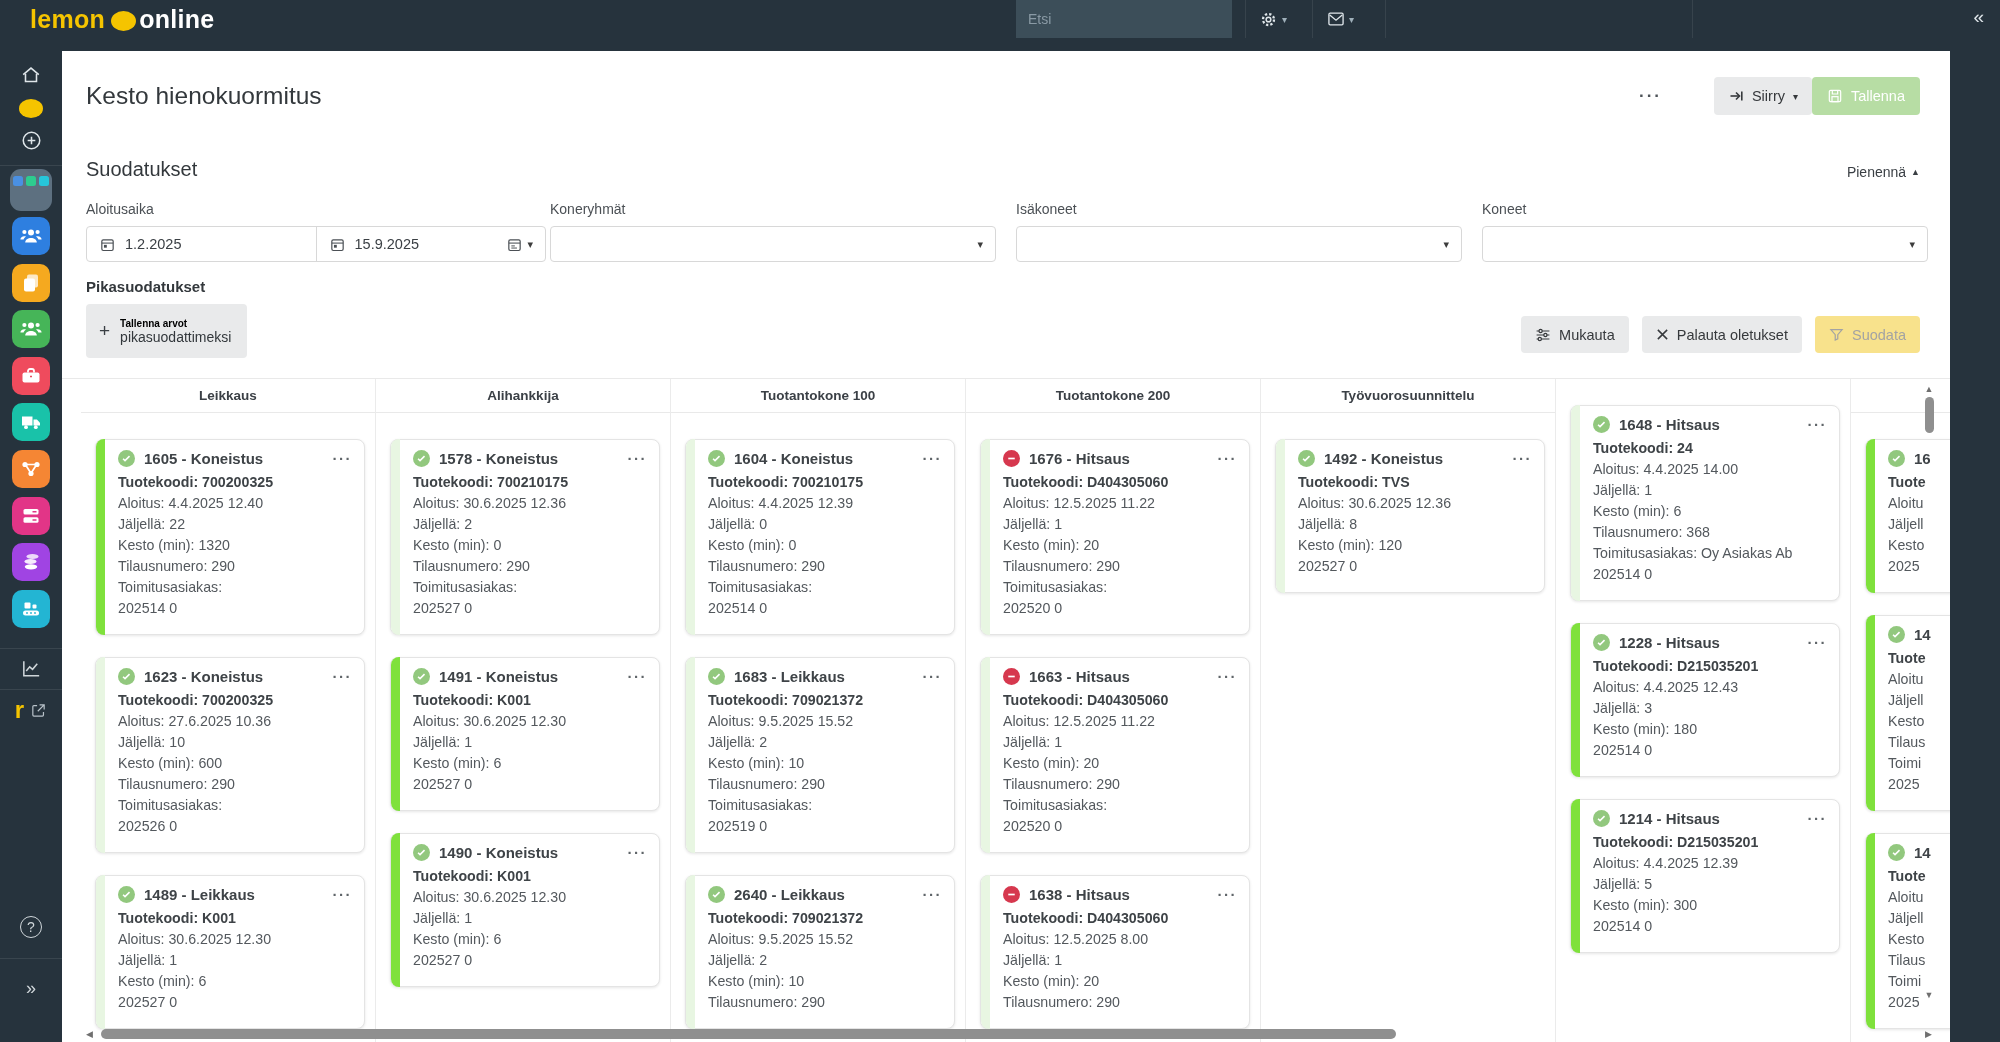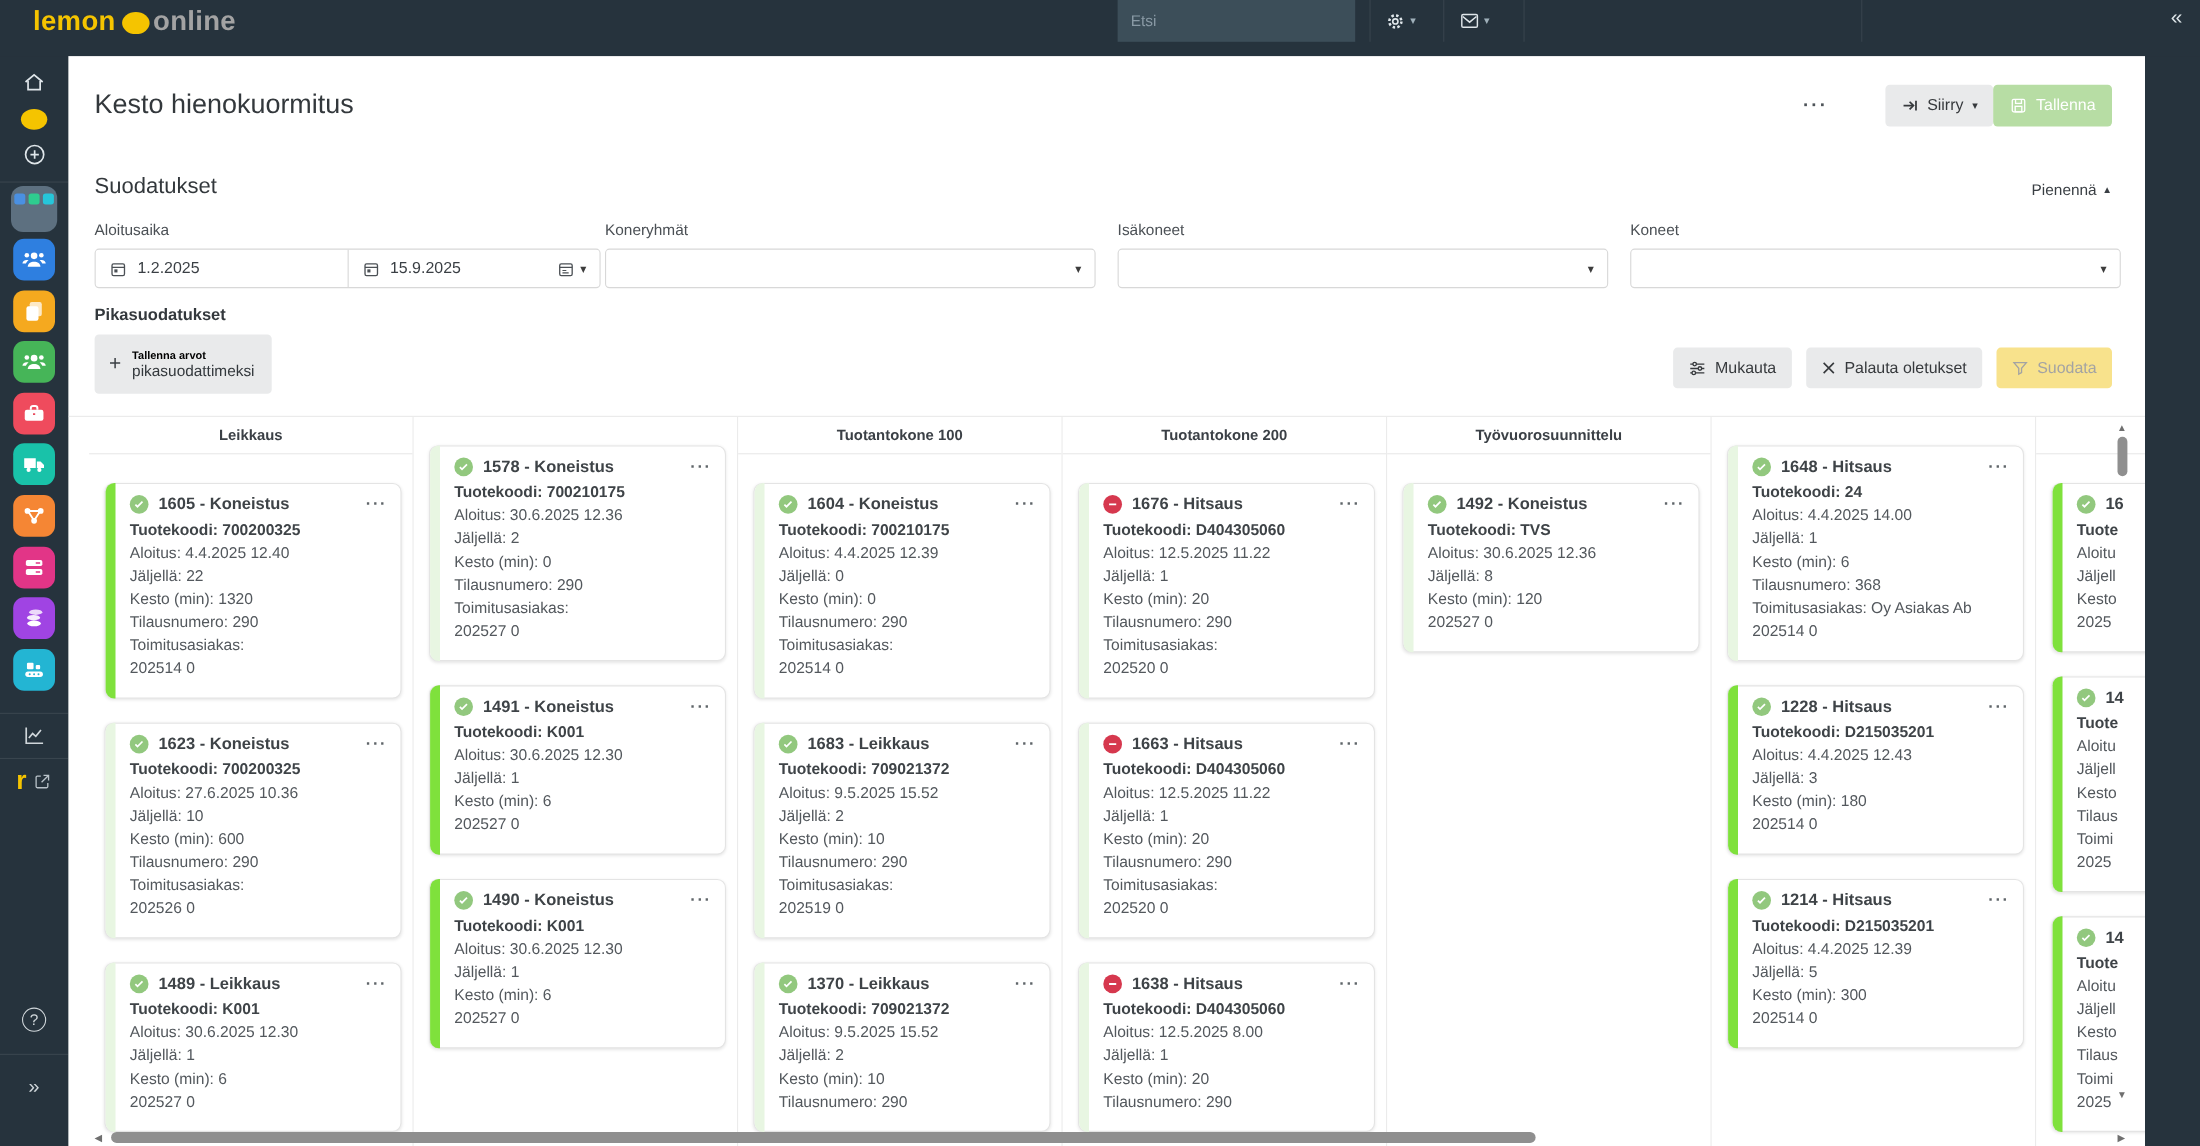--- a/index.html
+++ b/index.html
@@ -4,21 +4,21 @@
 <style>
   * { margin:0; padding:0; box-sizing:border-box; }
   html,body { width:2000px; height:1042px; overflow:hidden; }
   body { background:#26333d; font-family:"Liberation Sans", sans-serif; position:relative; }
 
   
   .topbar { position:absolute; top:0; left:0; width:2000px; height:51px; background:#26333d; z-index:30; }
   .logo { position:absolute; left:30px; top:5px; font-size:25px; font-weight:700; letter-spacing:.3px; display:flex; align-items:center; }
   .logo .lem { color:#f5c400; }
   .logo .dot { width:25px; height:20px; background:#f5c400; border-radius:50%; margin:2px 3px 0 6px; }
-  .logo .onl { color:#a3a3a3; }
+  .logo .onl { color:#ffffff; }
   .tb-search { position:absolute; left:1016px; top:0; width:216px; height:38px; background:#3c4e59; border:none; outline:none; color:#cfd9df; font-size:14px; padding:0 12px; font-family:inherit; }
   .tb-search::placeholder { color:#8a9aa5; }
   .tb-ic { position:absolute; top:0; height:38px; display:flex; align-items:center; gap:3px; cursor:pointer; }
   .tb-caret { color:#9fb0ba; font-size:10px; }
   .tb-div { position:absolute; top:0; width:1px; height:38px; background:rgba(255,255,255,.08); }
   .tb-collapse { position:absolute; right:16px; top:6px; color:#dfe6ea; font-size:19px; cursor:pointer; }
 
   
   .sidebar { position:absolute; left:0; top:38px; width:62px; bottom:0; background:#26333d; z-index:20; }
   .sb-item { position:absolute; left:0; width:62px; display:flex; justify-content:center; align-items:center; cursor:pointer; }
@@ -416,20 +416,21 @@
               </div>
               <div class="card-line bold">Tuotekoodi: K001</div>
               <div class="card-line">Aloitus: 30.6.2025 12.30</div>
               <div class="card-line">Jäljellä: 1</div>
               <div class="card-line">Kesto (min): 6</div>
               <div class="card-line">202527 0</div>
             </div>
           </div>
         </div>
         <div class="col">
+          <div class="col-header">Alihankkija</div>
           <div class="cards">
             <div class="card">
               <span class="card-edge" style="background: rgb(232, 246, 226);"></span>
               <div class="card-head">
                 <span class="status" style="background: rgb(146, 200, 126);">
                   <svg viewBox="0 0 17 17" width="11" height="11">
                     <path d="M3.2 8.8l3 3 7-7" fill="none" stroke="#fff" stroke-width="2.4"></path>
                   </svg>
                 </span>
                 <span class="card-title">1578 - Koneistus</span>
@@ -521,21 +522,21 @@
               <div class="card-line">202519 0</div>
             </div>
             <div class="card">
               <span class="card-edge" style="background: rgb(232, 246, 226);"></span>
               <div class="card-head">
                 <span class="status" style="background: rgb(146, 200, 126);">
                   <svg viewBox="0 0 17 17" width="11" height="11">
                     <path d="M3.2 8.8l3 3 7-7" fill="none" stroke="#fff" stroke-width="2.4"></path>
                   </svg>
                 </span>
-                <span class="card-title">1370 - Leikkaus</span>
+                <span class="card-title">2640 - Leikkaus</span>
                 <span class="dots">···</span>
               </div>
               <div class="card-line bold">Tuotekoodi: 709021372</div>
               <div class="card-line">Aloitus: 9.5.2025 15.52</div>
               <div class="card-line">Jäljellä: 2</div>
               <div class="card-line">Kesto (min): 10</div>
               <div class="card-line">Tilausnumero: 290</div>
             </div>
           </div>
         </div>

